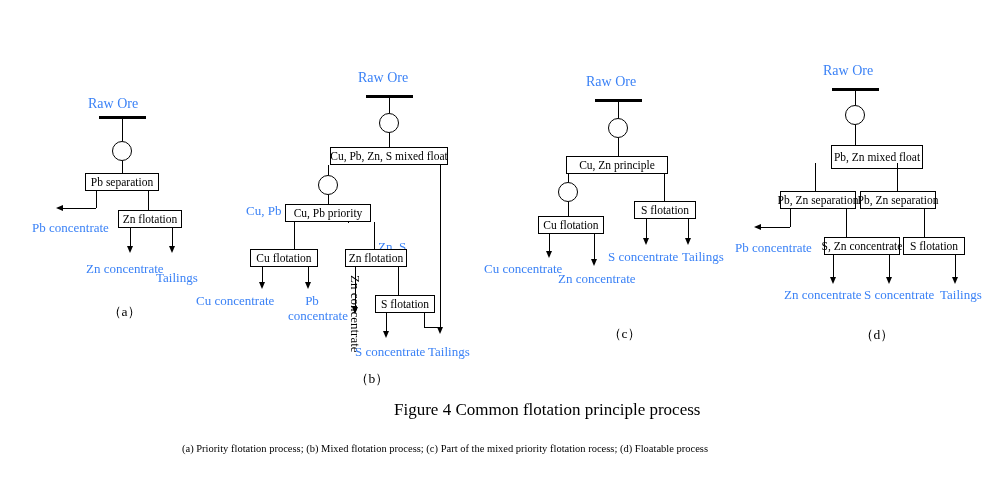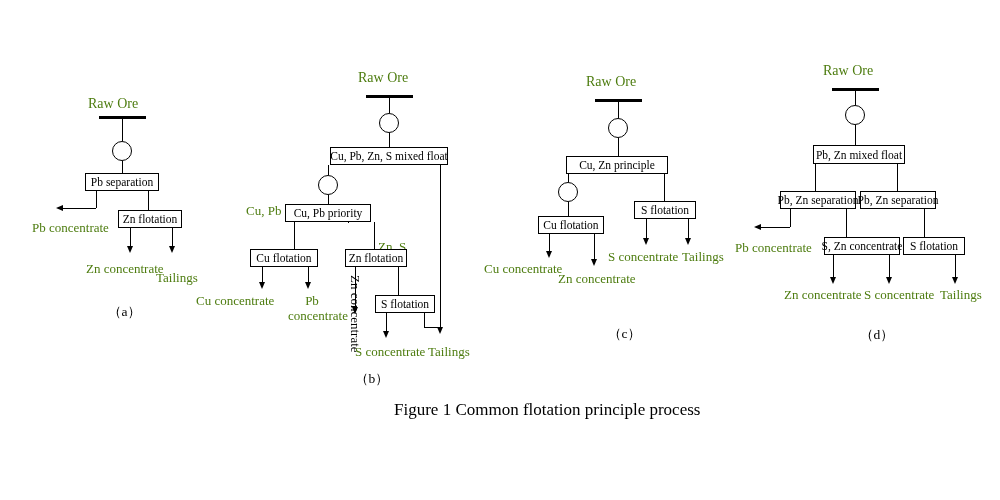--- a/index.html
+++ b/index.html
@@ -16,21 +16,21 @@
     width: 1000px;
     height: 500px;
     overflow: hidden;
     background: #ffffff;
   }
   .lbl {
     position: absolute;
     font-family: "Liberation Serif", serif;
     font-size: 13px;
     line-height: 1.15;
-    color: #4d7c0f;
+    color: #3b82f6;
     white-space: nowrap;
   }
   .lbl.wrap {
     white-space: normal;
     text-align: center;
   }
   .box {
     position: absolute;
     border: 1px solid #000;
     background: #fff;
@@ -226,21 +226,21 @@
 
     <div class="panel-tag" style="left:608px; top:325px;">（c）</div>
   </div>
 
   <div>
     <div class="lbl" style="left:823px; top:63px; font-size:14px;">Raw Ore</div>
     <div class="hbar" style="left:832px; top:88px; width:47px;"></div>
     <div class="line-v" style="left:855px; top:91px; height:14px;"></div>
     <div class="circ" style="left:845px; top:105px; width:20px; height:20px;"></div>
     <div class="line-v" style="left:855px; top:125px; height:20px;"></div>
-    <div class="box" style="left:813px; top:145px; width:92px; height:19px;">Pb, Zn mixed float</div>
+    <div class="box" style="left:831px; top:145px; width:92px; height:24px;">Pb, Zn mixed float</div>
 
     <div class="line-v" style="left:815px; top:163px; height:28px;"></div>
     <div class="box" style="left:780px; top:191px; width:76px; height:18px;">Pb, Zn separation</div>
 
     <div class="line-v" style="left:897px; top:163px; height:28px;"></div>
     <div class="box" style="left:860px; top:191px; width:76px; height:18px;">Pb, Zn separation</div>
 
     <div class="line-v" style="left:790px; top:209px; height:18px;"></div>
     <div class="line-h" style="left:760px; top:227px; width:30px;"></div>
     <div class="arrow right" style="left:754px; top:223.5px; transform:rotate(180deg);"></div>
@@ -260,15 +260,16 @@
     <div class="arrow down" style="left:885.5px; top:277px;"></div>
     <div class="lbl" style="left:864px; top:288px;">S concentrate</div>
 
     <div class="line-v" style="left:955px; top:255px; height:22px;"></div>
     <div class="arrow down" style="left:951.5px; top:277px;"></div>
     <div class="lbl" style="left:940px; top:288px;">Tailings</div>
 
     <div class="panel-tag" style="left:860px; top:326px;">（d）</div>
   </div>
 
-  <div class="caption" style="left:394px; top:400px;">Figure 1 Common flotation principle process</div>
+  <div class="caption" style="left:394px; top:400px;">Figure 4 Common flotation principle process</div>
+  <div class="subcaption" style="left:182px; top:443px;">(a) Priority flotation process; (b) Mixed flotation process; (c) Part of the mixed priority flotation rocess; (d) Floatable process</div>
 
 </div>
 
 </body></html>

